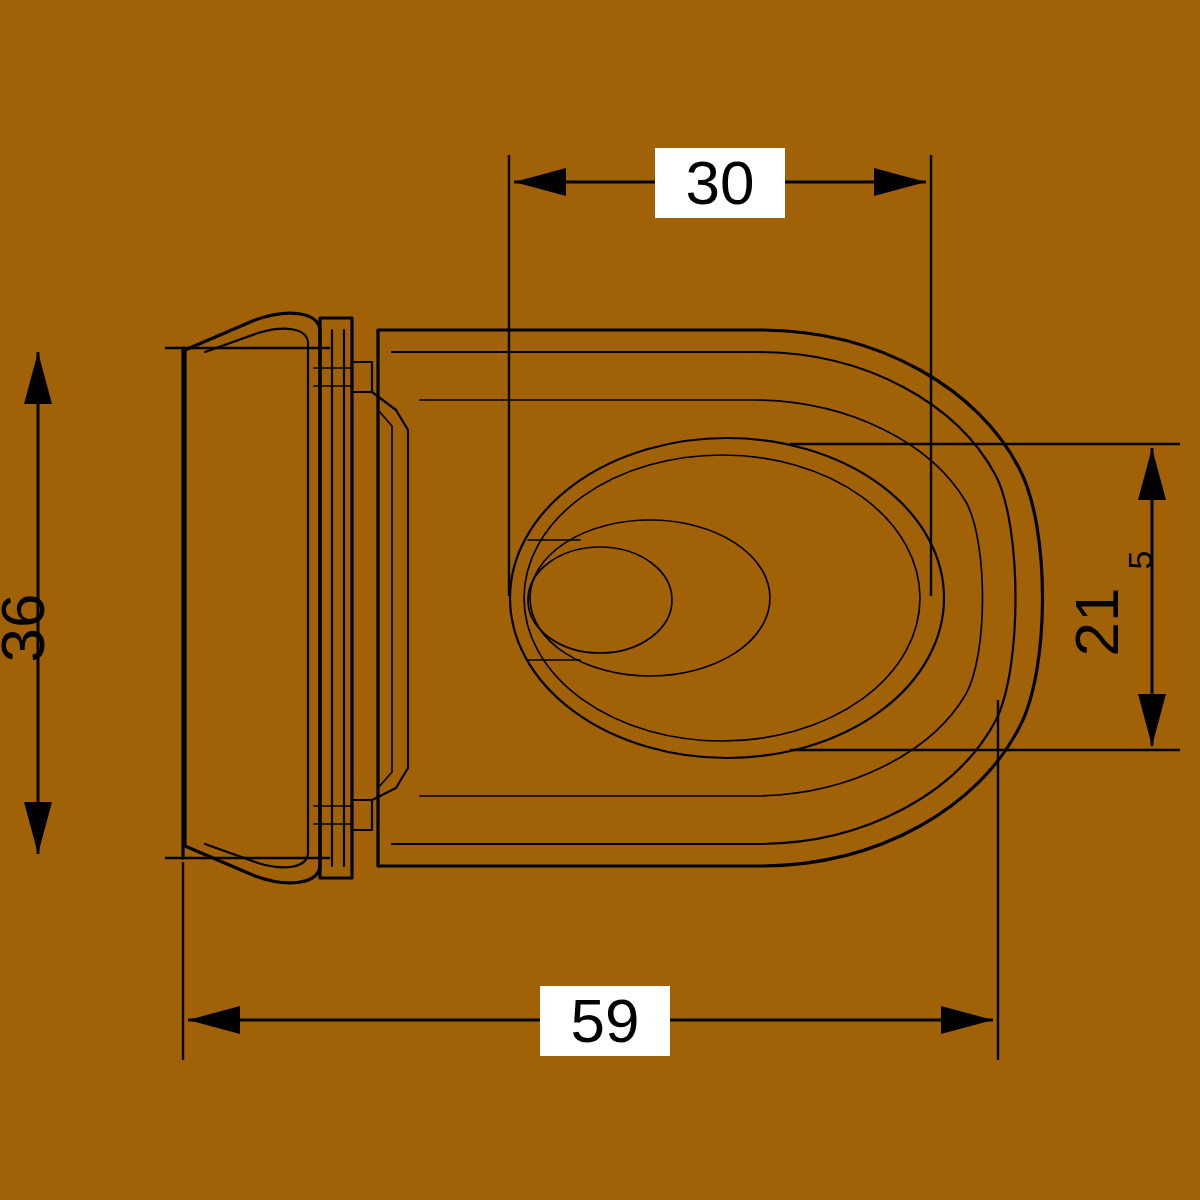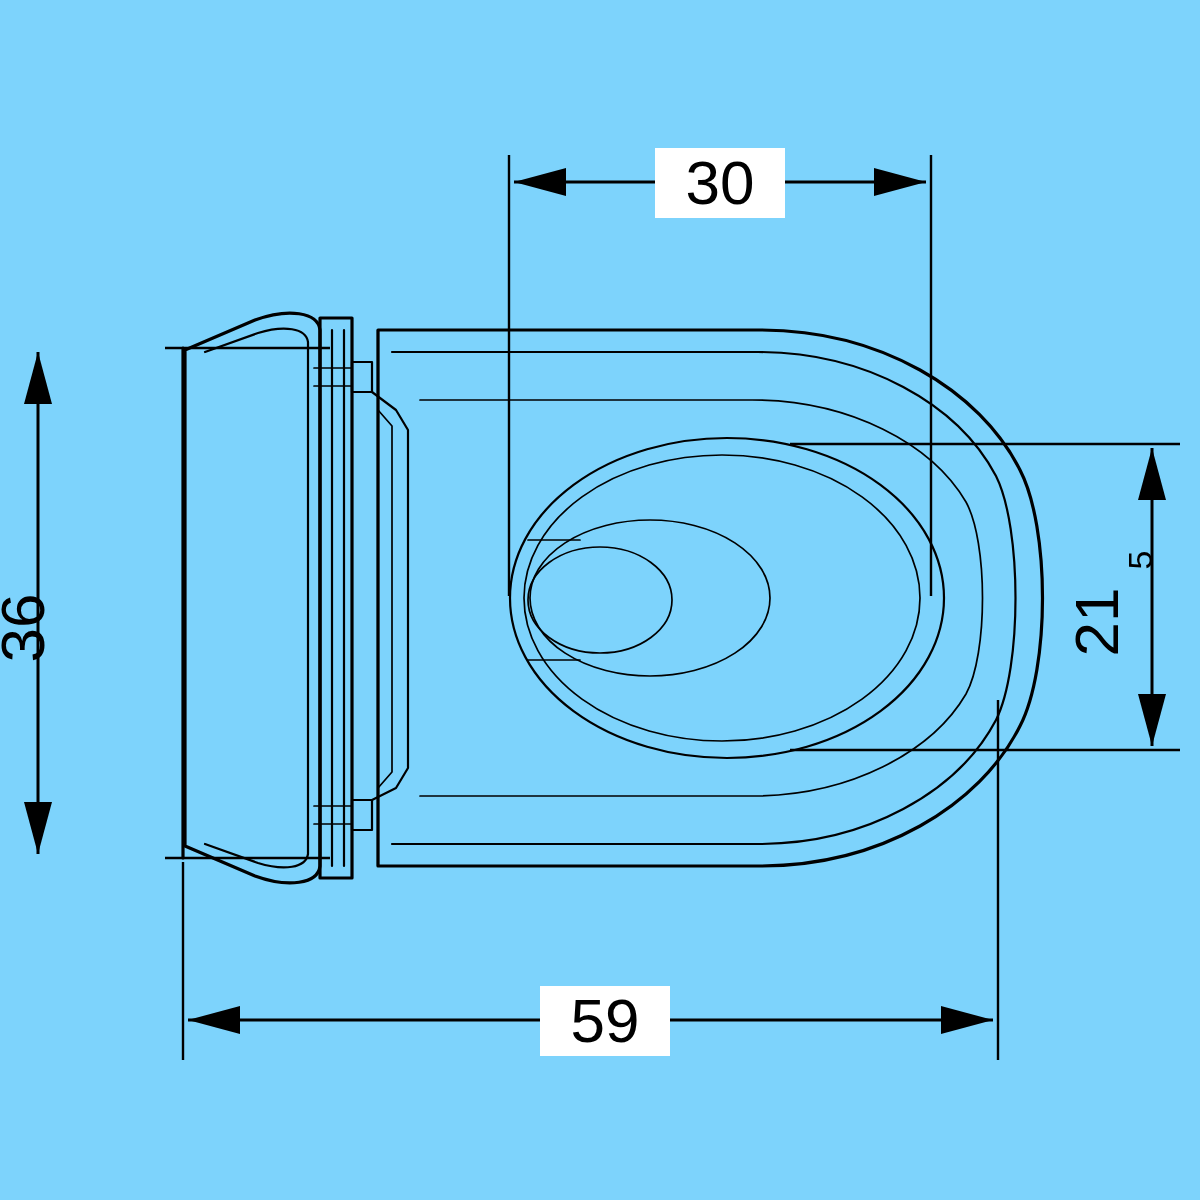--- a/index.html
+++ b/index.html
@@ -10,21 +10,21 @@
   body {
     width: 1200px;
     height: 1200px;
     overflow: hidden;
     font-family: "Liberation Sans", sans-serif;
   }
   #drawing-root {
     position: relative;
     width: 1200px;
     height: 1200px;
-    background: #7dd3fc;
+    background: #a16207;
   }
   svg.technical-drawing {
     display: block;
     width: 1200px;
     height: 1200px;
   }
   .outline {
     fill: none;
     stroke: #000000;
     stroke-width: 3.2;

